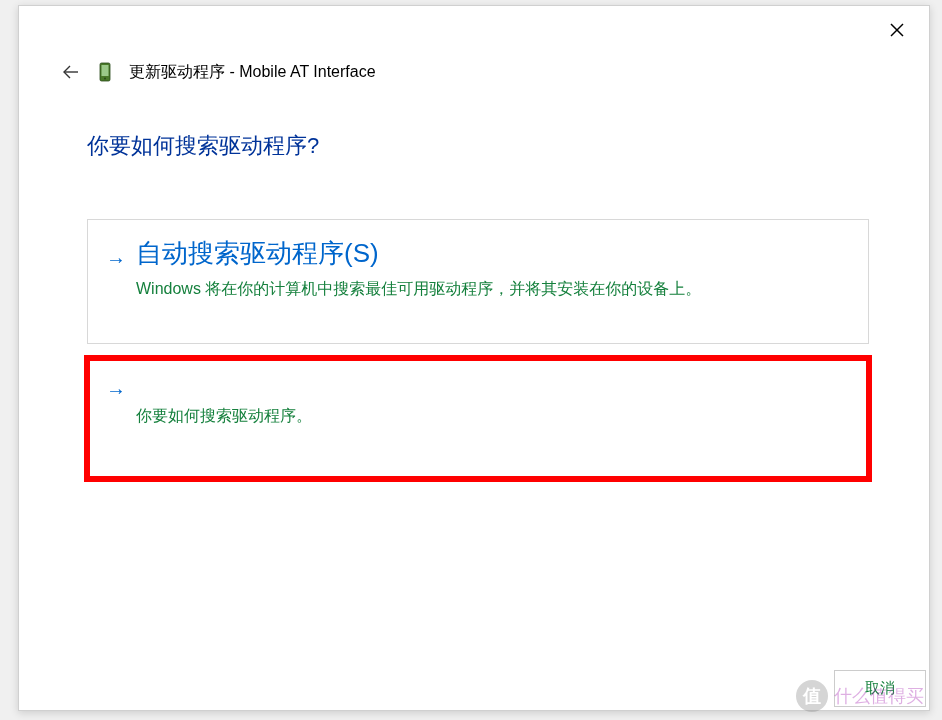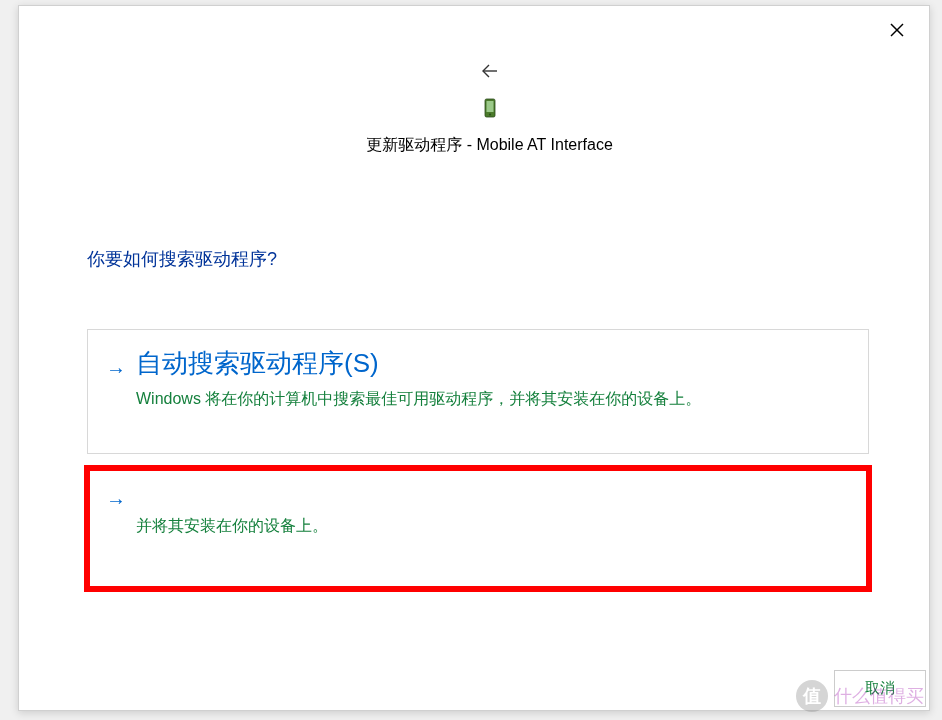--- a/index.html
+++ b/index.html
@@ -40,21 +40,20 @@
     }
     .close-btn svg {
       width: 14px;
       height: 14px;
     }
     .header {
       display: flex;
       align-items: center;
       padding: 55px 11px 0 42px;
       gap: 16px;
-      flex-direction: column;
     }
     .back-arrow {
       width: 20px;
       height: 20px;
       display: flex;
       align-items: center;
       justify-content: center;
       cursor: pointer;
       color: #333;
     }
@@ -71,25 +70,24 @@
     }
     .dialog-title {
       font-size: 16px;
       color: #000;
       font-weight: normal;
     }
     .content {
       padding: 48px 60px 0 68px;
     }
     .heading {
-      font-size: 18px;
+      font-size: 22px;
       color: #003399;
       font-weight: normal;
       margin-bottom: 58px;
-      margin-top: 43px;
     }
     .option-box {
       border: 1px solid #d8d8d8;
       padding: 16px 18px 42px 18px;
       margin-bottom: 14px;
       cursor: pointer;
       position: relative;
     }
     .option-box.highlighted {
       outline: 6px solid #ff0000;
@@ -198,21 +196,21 @@
         <span class="option-arrow">→</span>
         <span class="option-title">自动搜索驱动程序(S)</span>
       </div>
       <div class="option-desc">Windows 将在你的计算机中搜索最佳可用驱动程序，并将其安装在你的设备上。</div>
     </div>
 
     <div class="option-box highlighted">
       <div class="option-header">
         <span class="option-arrow">→</span>
       </div>
-      <div class="option-desc">并将其安装在你的设备上。</div>
+      <div class="option-desc">你要如何搜索驱动程序。</div>
     </div>
   </div>
 
   <div class="footer">
     <button class="cancel-btn">取消</button>
   </div>
 </div>
 
 <div class="watermark">
   <div class="watermark-icon">值</div>

